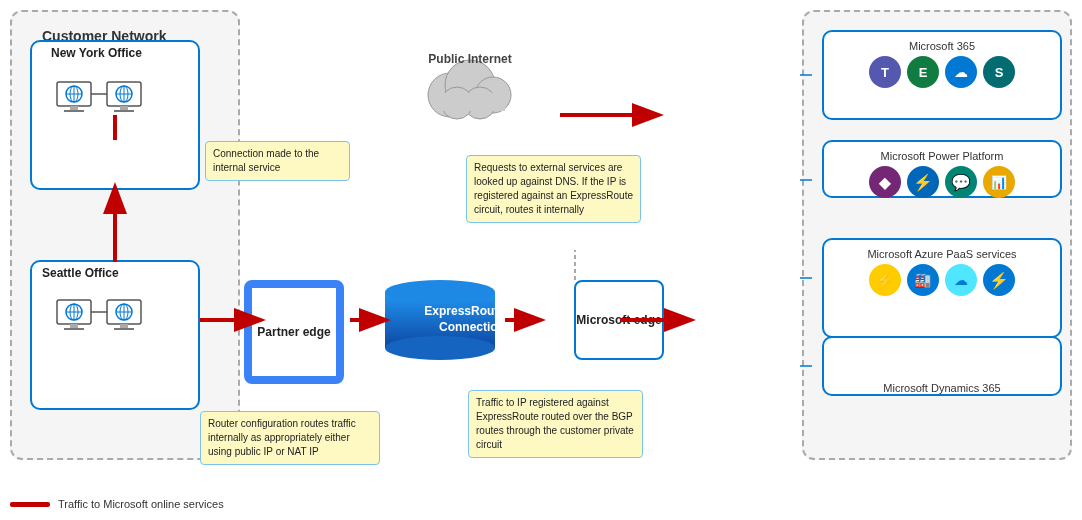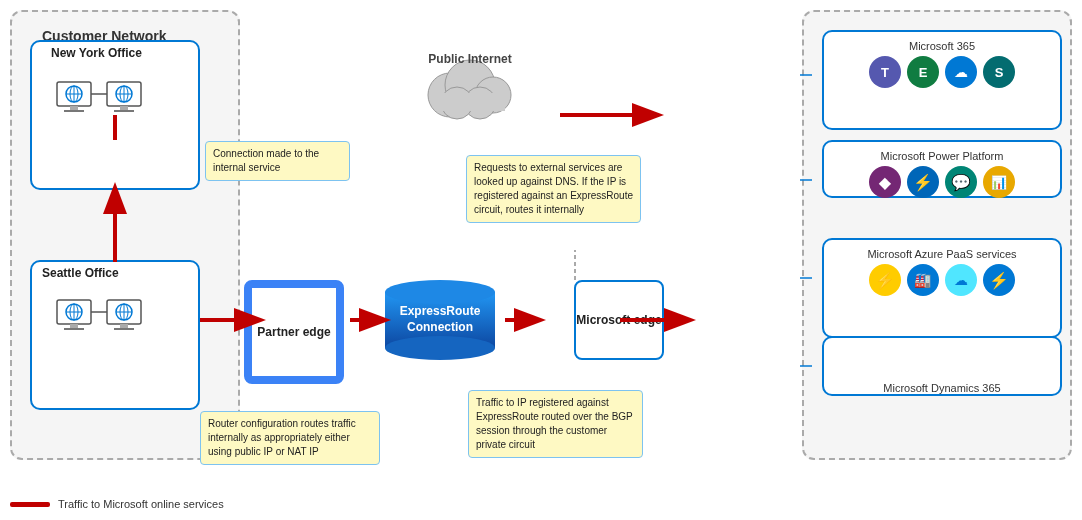--- a/index.html
+++ b/index.html
@@ -163,21 +163,21 @@
       color: #222;
       margin-left: 44px;
     }
 
     
     .ms365-box {
       position: absolute;
       right: 20px;
       top: 30px;
       width: 240px;
-      height: 100px;
+      height: 90px;
       border: 2px solid #0078d4;
       border-radius: 10px;
       background: #fff;
     }
 
     
     .power-box {
       position: absolute;
       right: 20px;
       top: 140px;
@@ -378,21 +378,21 @@
       <linearGradient id="cylGrad" x1="0%" y1="0%" x2="0%" y2="100%">
         <stop offset="0%" style="stop-color:#2196f3;stop-opacity:1"></stop>
         <stop offset="100%" style="stop-color:#0d47a1;stop-opacity:1"></stop>
       </linearGradient>
     </defs>
     <rect x="10" y="14" width="110" height="56" rx="0" fill="url(#cylGrad)"></rect>
     <ellipse cx="65" cy="14" rx="55" ry="12" fill="#1e88e5"></ellipse>
     <ellipse cx="65" cy="70" rx="55" ry="12" fill="#1565c0"></ellipse>
   </svg>
   <div class="expressroute">
-    <span style="font-weight:700; font-size:12px; color:#fff; text-align:center; line-height:1.3; z-index:2; position:relative;">ExpressRoute Connection</span>
+    <span style="font-weight:700; font-size:12px; color:#fff; text-align:right; line-height:1.3; z-index:2; position:relative;">ExpressRoute Connection</span>
   </div>
 
   <div class="ms-edge">
     <span>Microsoft edge</span>
   </div>
 
   <div class="cloud-container">
     <svg width="130" height="80" viewBox="0 0 130 80">
       <g fill="#ccc" stroke="#999" stroke-width="1">
 
@@ -484,21 +484,21 @@
 
   <div class="callout" style="left:200px; top:411px; width:180px;">
     <span>Router configuration routes traffic internally as appropriately either using public IP or NAT IP</span>
   </div>
 
   <div class="callout" style="left:466px; top:155px; width:175px;">
     <span>Requests to external services are looked up against DNS. If the IP is registered against an ExpressRoute circuit, routes it internally</span>
   </div>
 
   <div class="callout" style="left:468px; top:390px; width:175px;">
-    <span>Traffic to IP registered against ExpressRoute routed over the BGP session through the customer private circuit</span>
+    <span>Traffic to IP registered against ExpressRoute routed over the BGP routes through the customer private circuit</span>
   </div>
 
   <div class="legend">
     <div class="legend-line"></div>
     <span>Traffic to Microsoft online services</span>
   </div>
 
   <svg class="arrows-svg">
     <defs>
       <marker id="arrowRed" markerWidth="8" markerHeight="8" refX="4" refY="3" orient="auto">

